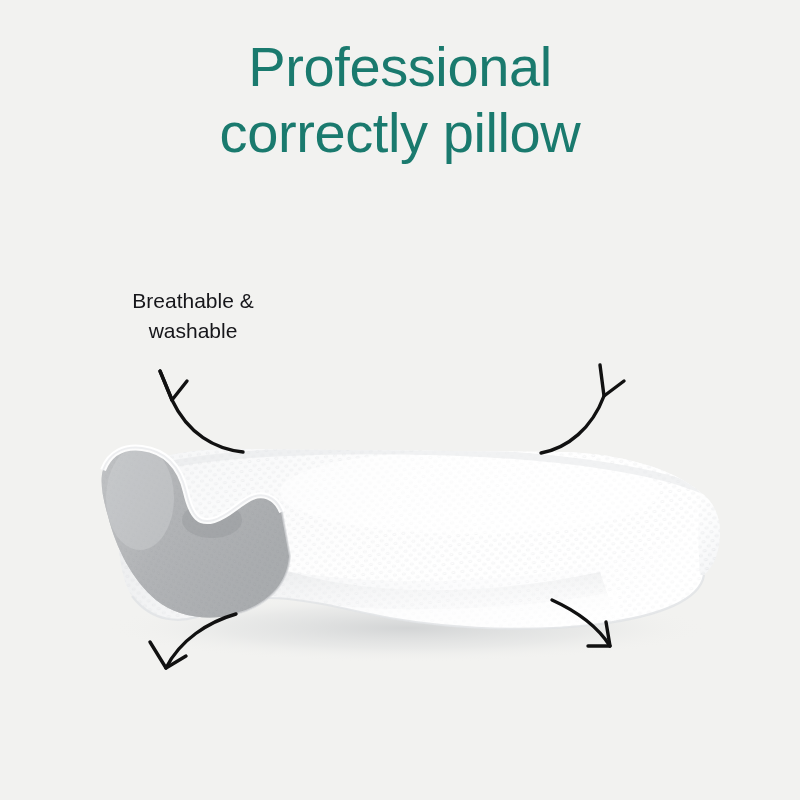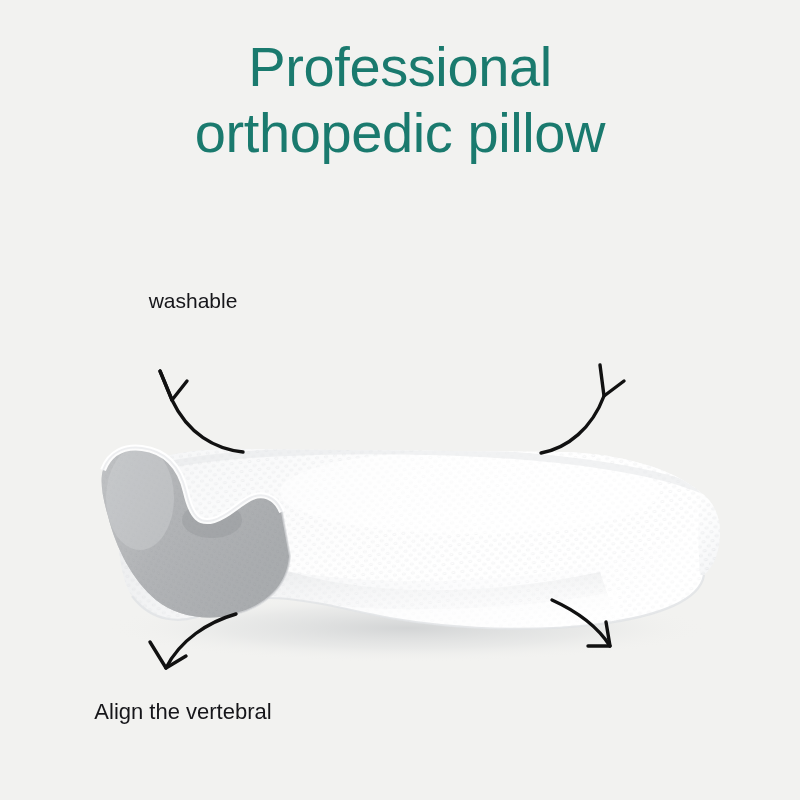--- a/index.html
+++ b/index.html
@@ -84,21 +84,21 @@
   #pillow-layer { pointer-events: none; }
   #arrow-layer  { pointer-events: none; }
 </style>
 </head>
 <body>
 
 <div id="infographic">
 
   <div class="title-block">
     <span class="title-line">Professional</span>
-    <span class="title-line">orthopedic pillow</span>
+    <span class="title-line">correctly pillow</span>
   </div>
 
   <svg id="pillow-layer" viewBox="0 0 800 800" width="800" height="800" xmlns="http://www.w3.org/2000/svg">
     <defs>
 
       <pattern id="waffle" width="9" height="9" patternUnits="userSpaceOnUse" patternTransform="rotate(-7)">
         <rect width="9" height="9" fill="#ffffff"></rect>
         <ellipse cx="2.4" cy="2.4" rx="2.0" ry="1.5" fill="#dfe1e3" opacity="0.85"></ellipse>
         <ellipse cx="6.9" cy="6.9" rx="2.0" ry="1.5" fill="#dfe1e3" opacity="0.85"></ellipse>
         <ellipse cx="2.4" cy="2.4" rx="1.1" ry="0.7" fill="#ffffff" opacity="0.9"></ellipse>
@@ -303,22 +303,22 @@
       </g>
 
       <g>
         <path d="M552,600 C574,610 596,624 610,646"></path>
         <path d="M588,646 L610,646 L606,622"></path>
       </g>
     </g>
   </svg>
 
   <div class="label" id="label-breathable">
+    <span class="l1">Breathable &amp;</span>
     <span class="l2">washable</span>
   </div>
 
 
   <div class="label" id="label-align">
-    <span class="l1">Align the vertebral</span>
   </div>
 
 
 </div>
 
 </body></html>

